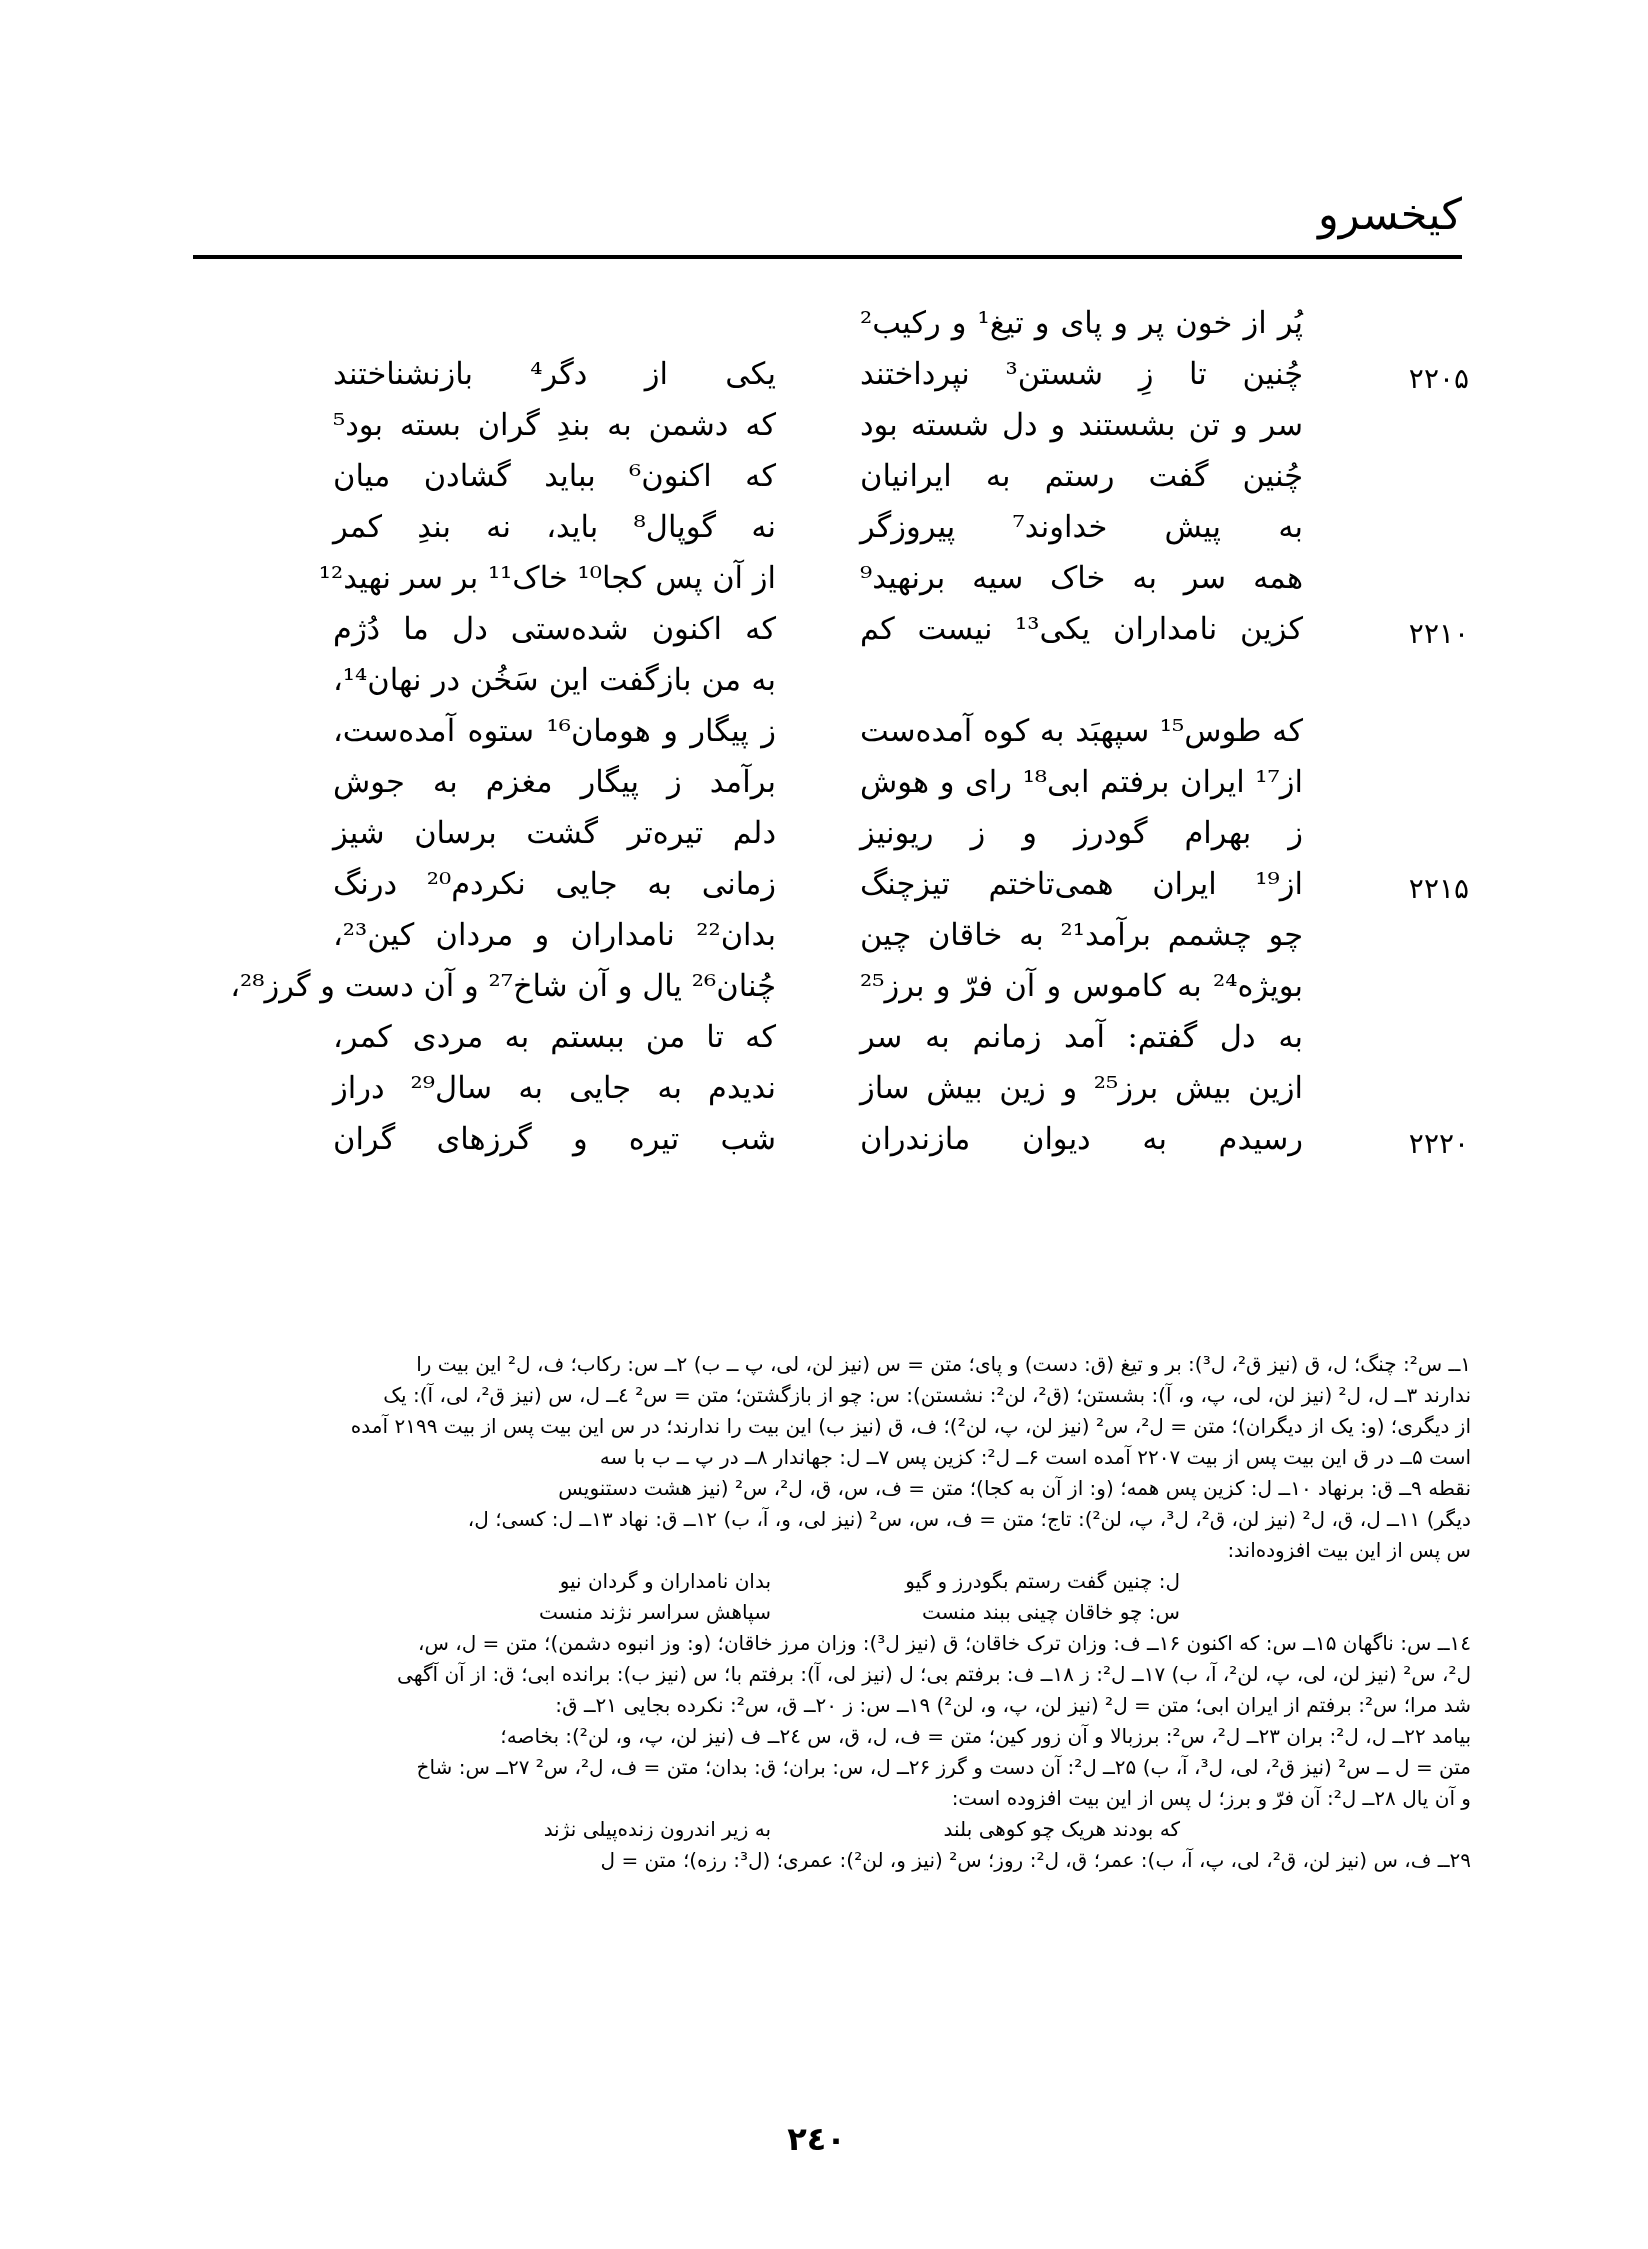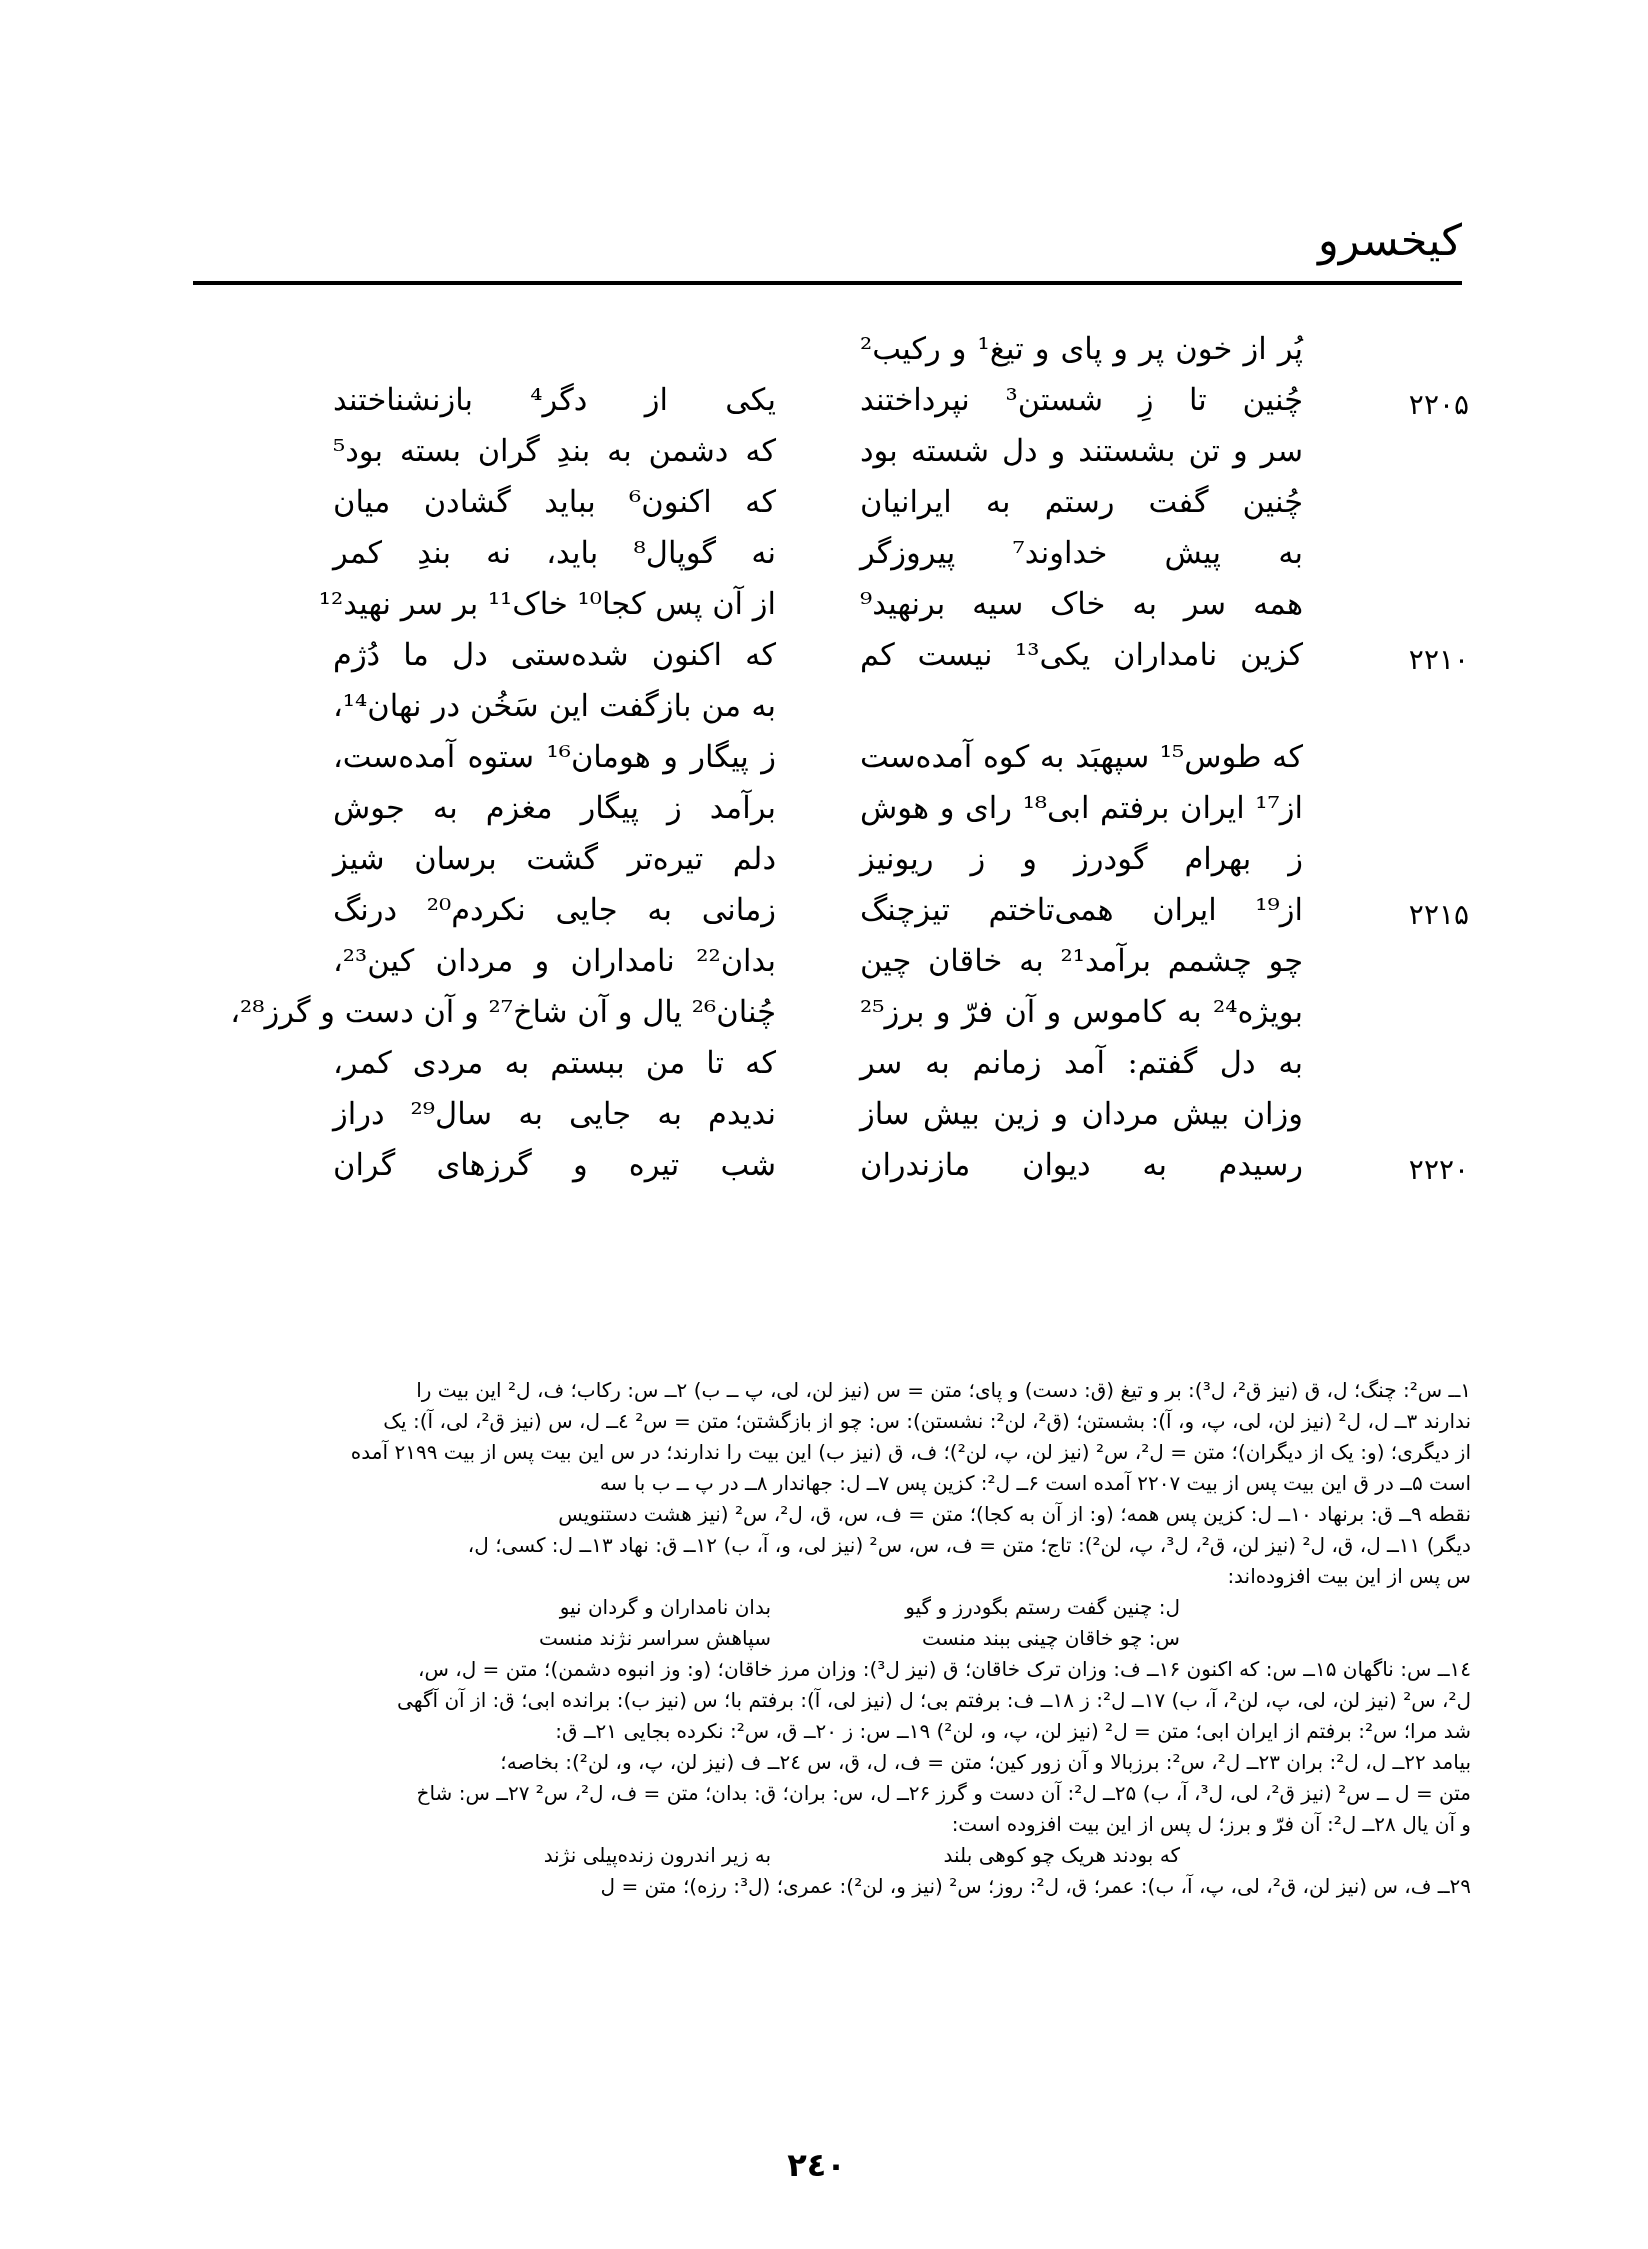--- a/index.html
+++ b/index.html
@@ -1,20 +1,20 @@
 <!DOCTYPE html>
 <html style="font-size:11px"><head>
 <meta charset="utf-8">
 <style>
   html, body { margin: 0; padding: 0; background: #ffffff; }
   body {
     width: 1649px; height: 2250px; position: relative; overflow: hidden;
     font-family: "DejaVu Serif", serif; color: #000;
   }
-  .page { position: absolute; inset: 0; direction: rtl; margin-top: 26px; }
+  .page { position: absolute; inset: 0; direction: rtl; }
   .running-head {
     position: absolute; right: 187px; top: 193px;
     font-size: 43px; line-height: 1; direction: rtl;
   }
   .head-rule {
     position: absolute; left: 193px; right: 187px; top: 255px;
     height: 4.2px; background: #000;
   }
   .verses {
     position: absolute; top: 305px; left: 291px; width: 1178px;
@@ -130,21 +130,21 @@
         <span class="hemi-r">بویژه²⁴ به کاموس و آن فرّ و برز²⁵</span>
         <span class="hemi-l">چُنان²⁶ یال و آن شاخ²⁷ و آن دست و گرز²⁸،</span>
       </div>
     <div class="verse-row">
         <span class="verse-num"></span>
         <span class="hemi-r">به دل گفتم: آمد زمانم به سر</span>
         <span class="hemi-l">که تا من ببستم به مردی کمر،</span>
       </div>
     <div class="verse-row">
         <span class="verse-num"></span>
-        <span class="hemi-r">وزان بیش مردان و زین بیش ساز</span>
+        <span class="hemi-r">ازین بیش برز²⁵ و زین بیش ساز</span>
         <span class="hemi-l">ندیدم به جایی به سال²⁹ دراز</span>
       </div>
     <div class="verse-row">
         <span class="verse-num">۲۲۲۰</span>
         <span class="hemi-r">رسیدم به دیوان مازندران</span>
         <span class="hemi-l">شب تیره و گرزهای گران</span>
       </div>
   </div>
 
   <div class="notes">

